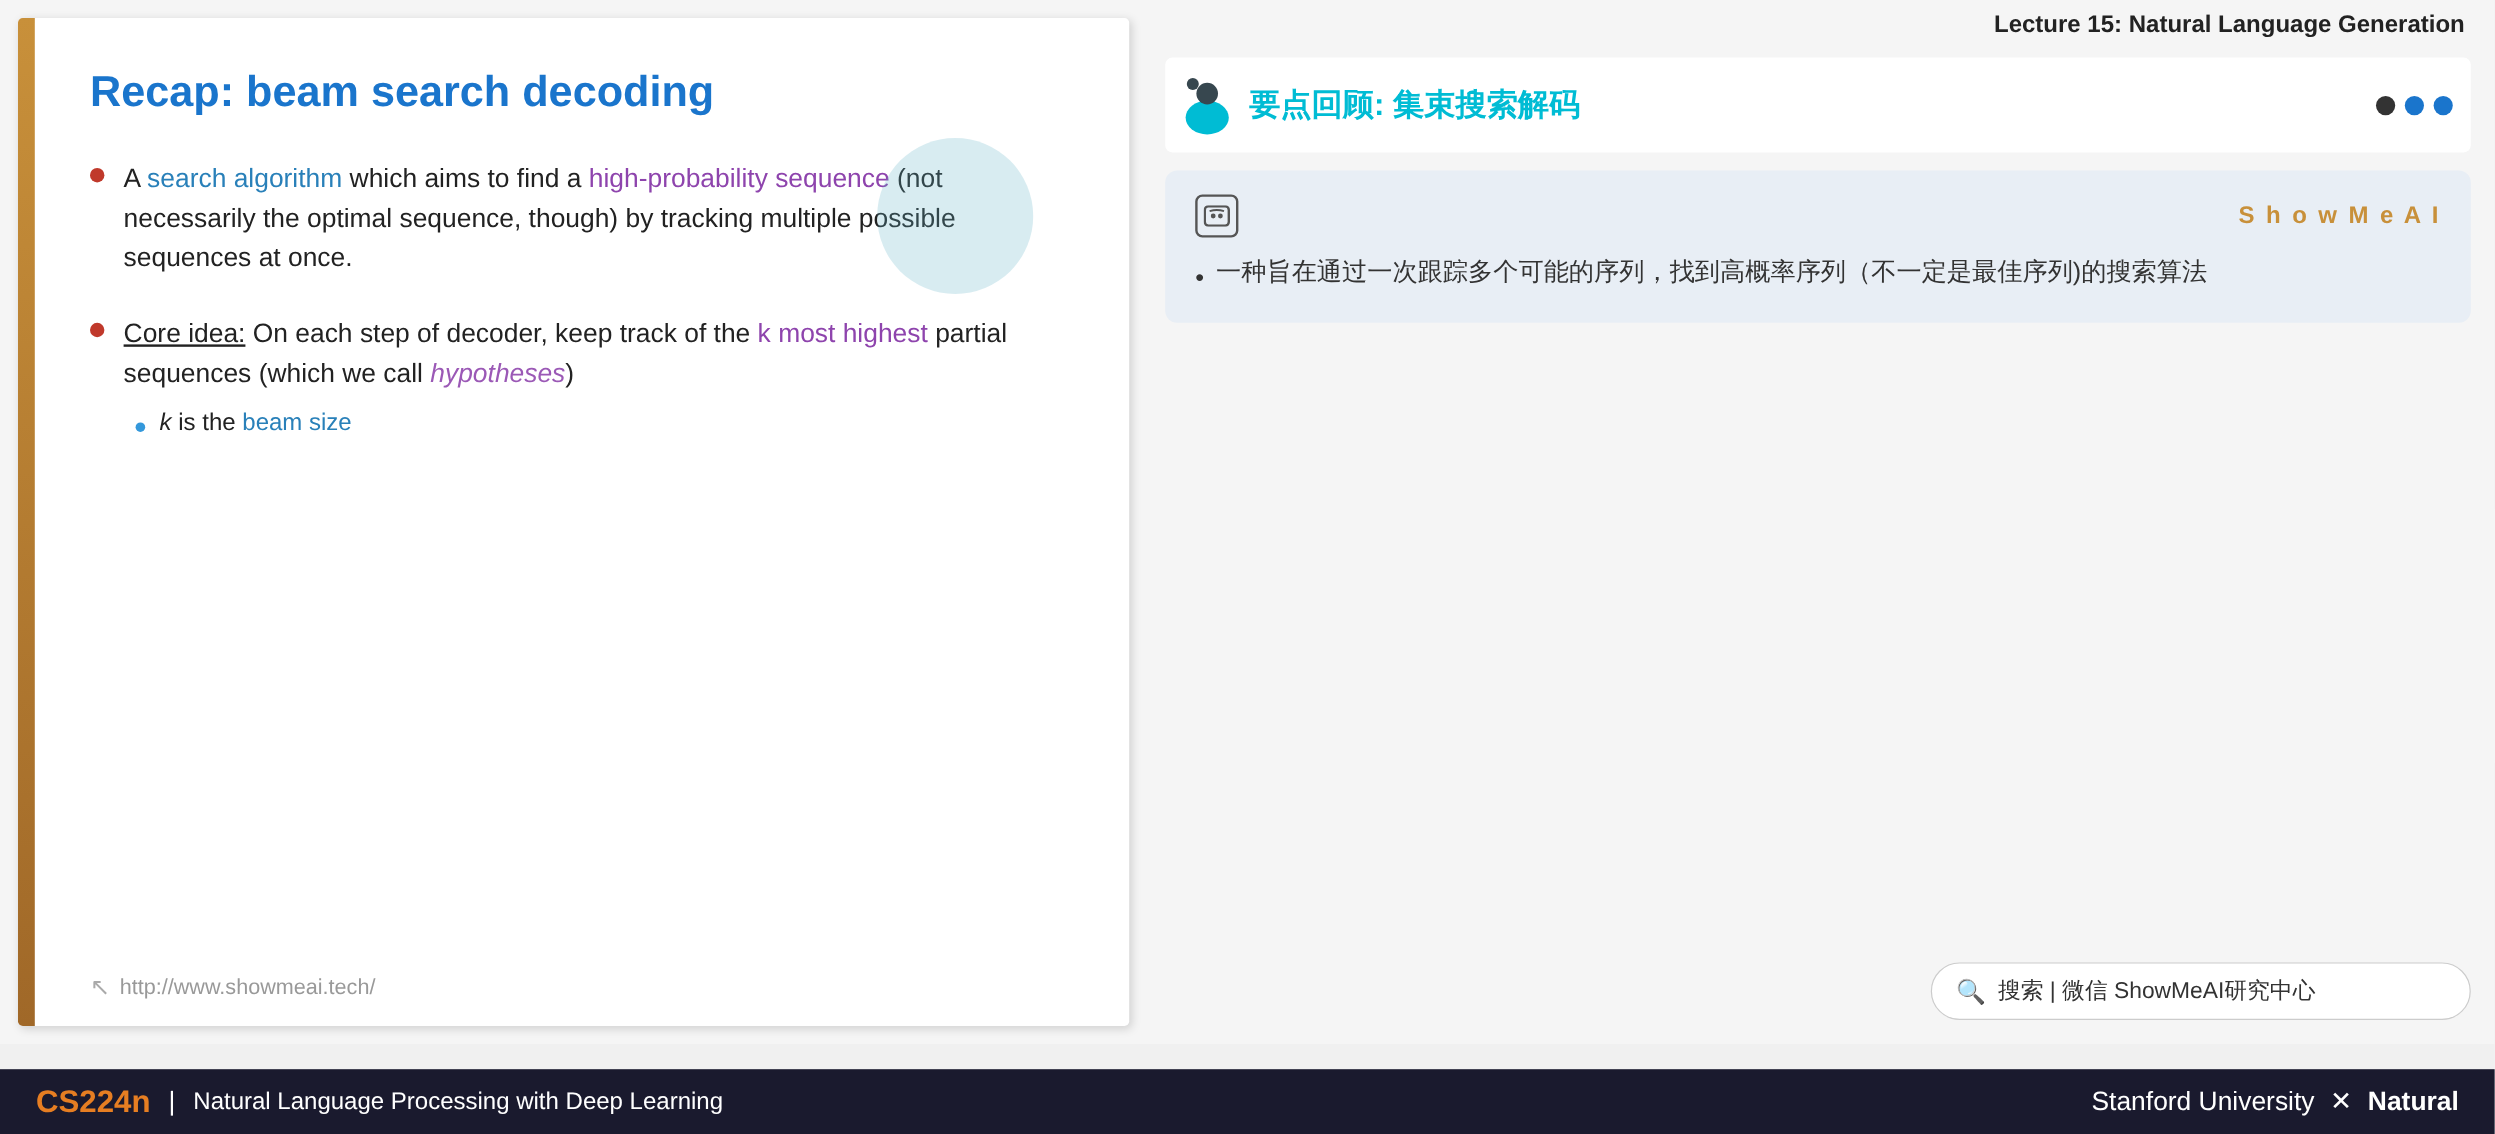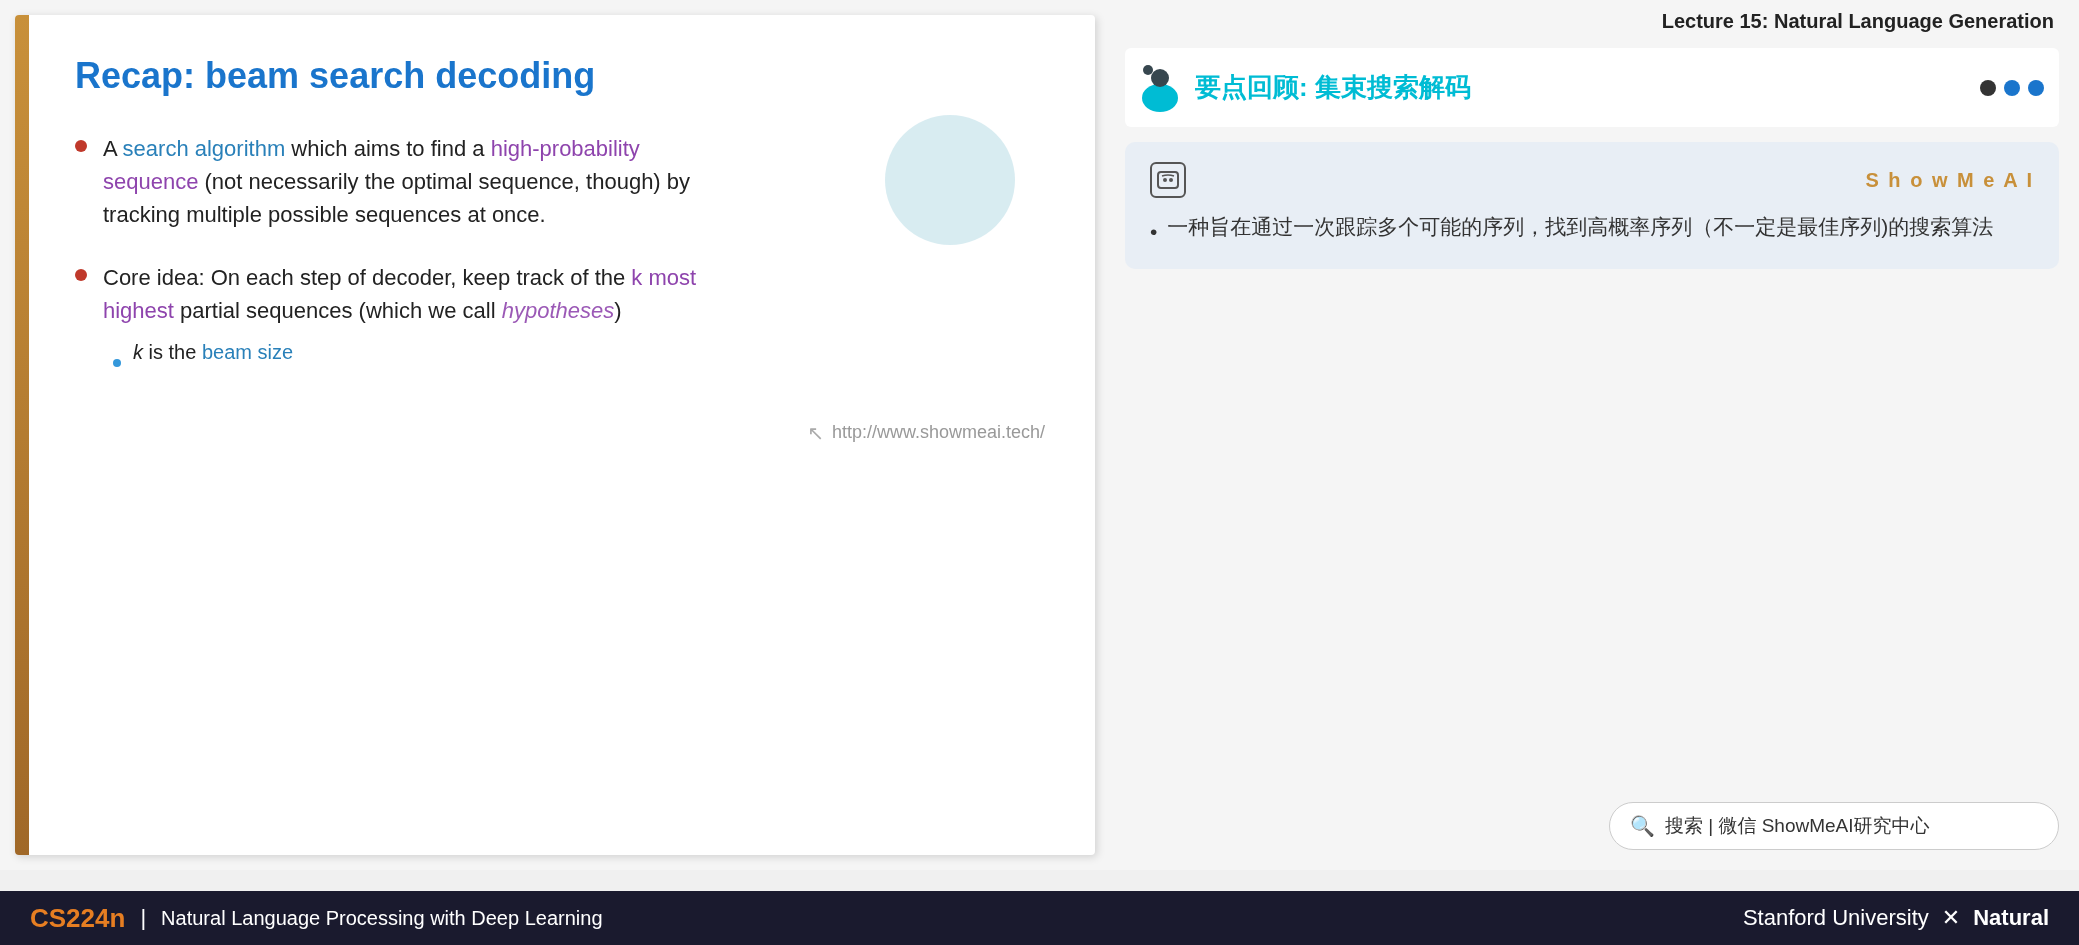--- a/index.html
+++ b/index.html
@@ -15,29 +15,29 @@
     
     .main-content {
       display: flex;
       width: 100%;
       height: 870px;
       background: #f5f5f5;
     }
 
     
     .slide-panel {
-      width: 1080px;
+      width: 926px;
       height: 840px;
       background: white;
       margin: 15px 20px 15px 15px;
       border-radius: 4px;
       box-shadow: 2px 2px 8px rgba(0,0,0,0.15);
       position: relative;
       display: flex;
-      flex-direction: row;
+      flex-direction: column;
     }
 
     .slide-accent-bar {
       position: absolute;
       left: 0;
       top: 0;
       width: 14px;
       height: 100%;
       background: linear-gradient(to bottom, #c8903a, #a06828);
       border-radius: 4px 0 0 4px;
@@ -82,25 +82,25 @@
     .bullet-text {
       flex: 1;
     }
 
     .highlight-blue { color: #2980b9; }
     .highlight-purple { color: #8e44ad; }
     .highlight-purple-italic { color: #9b59b6; font-style: italic; }
     .highlight-teal { color: #2980b9; }
     .highlight-green { color: #27ae60; }
 
-    .underline { }
+    .underline { text-decoration: underline; }
 
     .sub-bullet {
       display: flex;
-      align-items: flex-end;
+      align-items: center;
       margin-top: 10px;
       margin-left: 10px;
       font-size: 20px;
     }
 
     .sub-bullet-dot {
       width: 8px;
       height: 8px;
       background: #3498db;
       border-radius: 50%;

